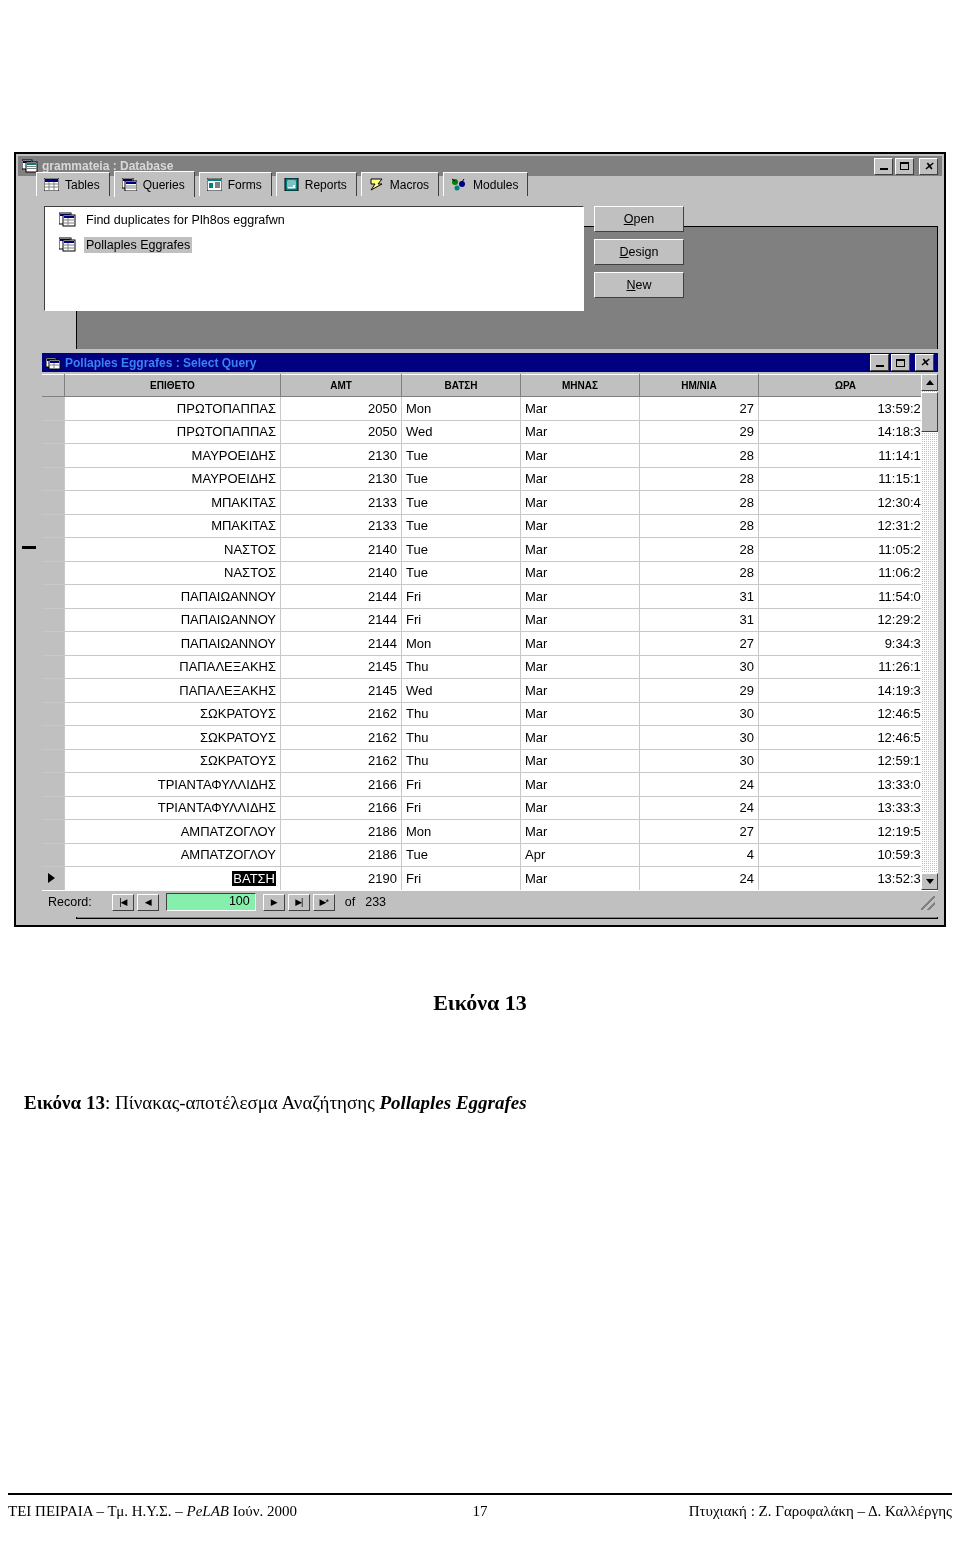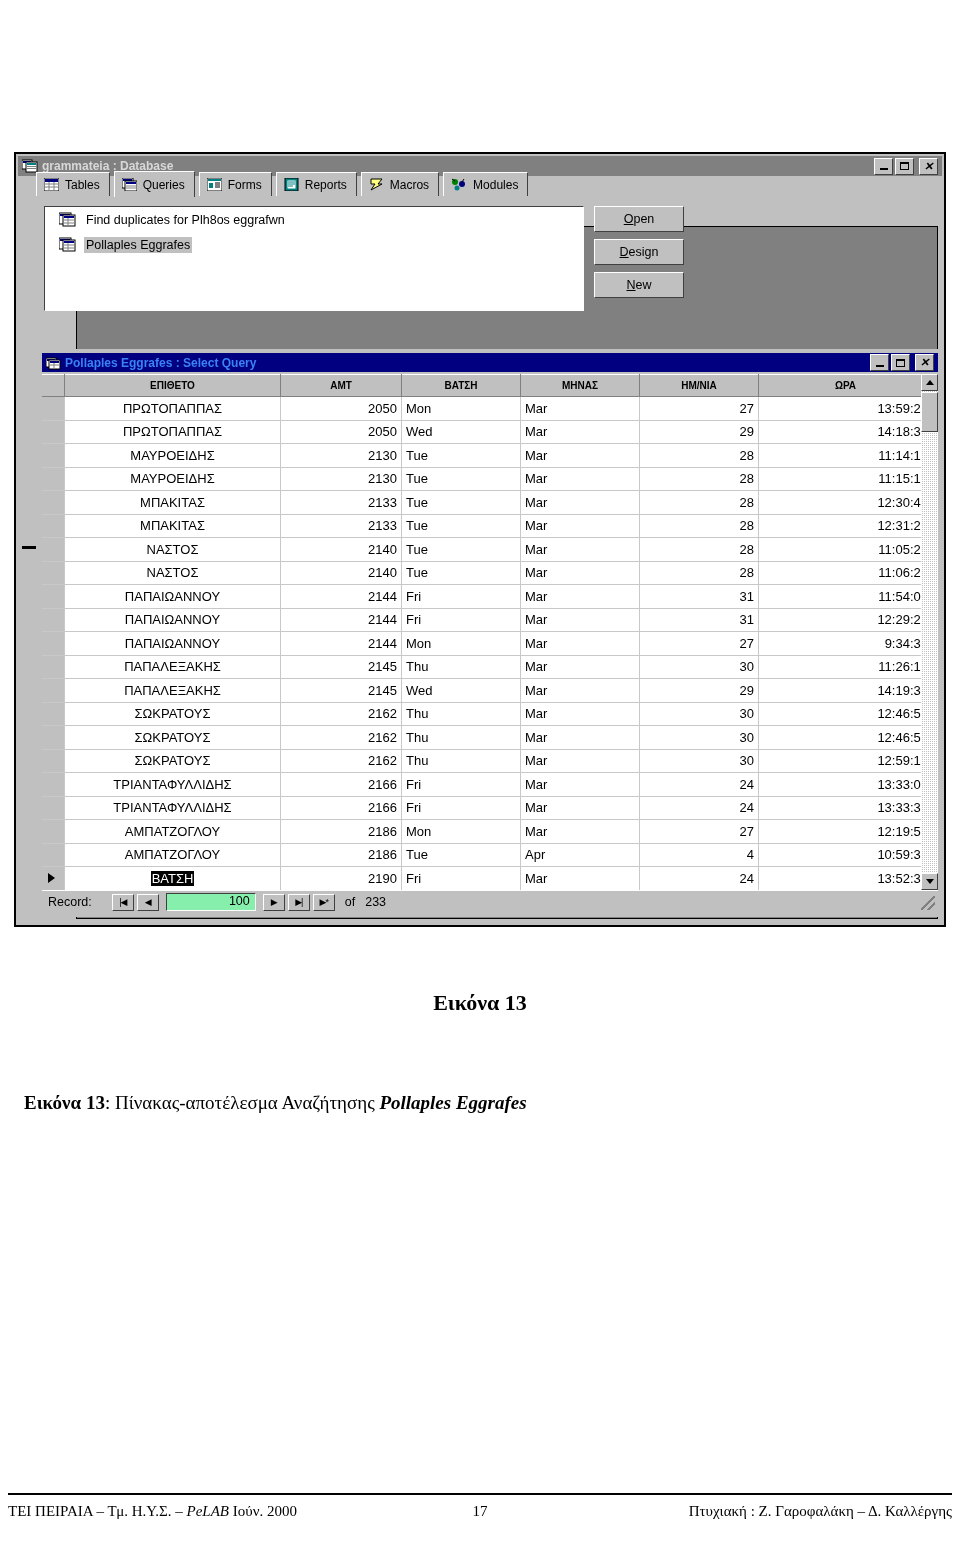--- a/index.html
+++ b/index.html
@@ -102,21 +102,21 @@
     height:22.5px;font-size:13px;color:#000;padding:0 4px;
     border-right:1px solid #c8c8c8;border-bottom:1px solid #c8c8c8;
     font-family:"Liberation Sans",sans-serif;white-space:nowrap;overflow:hidden;
   }
   th.c-sel,td.c-sel{width:22px;padding:0;border-right:1.5px solid #808080;}
   td.c-sel{background:#c0c0c0;border-bottom:1px solid #ffffff;position:relative;}
   td.c-sel.cur::after{
     content:"";position:absolute;left:6px;top:6px;
     border-left:7px solid #000;border-top:5px solid transparent;border-bottom:5px solid transparent;
   }
-  .c-ep{width:215px;text-align:center;}
+  .c-ep{width:215px;text-align:right;}
   .c-amt{width:120px;text-align:right;}
   .c-hm{width:118px;text-align:left;}
   .c-mh{width:118px;text-align:left;}
   .c-hmn{width:118px;text-align:right;}
   .c-wra{width:173px;text-align:right;}
   td.c-ep span.selected{background:#000;color:#fff;padding:0 1px;}
 
   
   .vsb{position:absolute;right:2px;top:23px;width:17px;bottom:25px;background:#d4d0c8;}
   .vsb .track{position:absolute;left:0;top:17px;right:0;bottom:17px;

